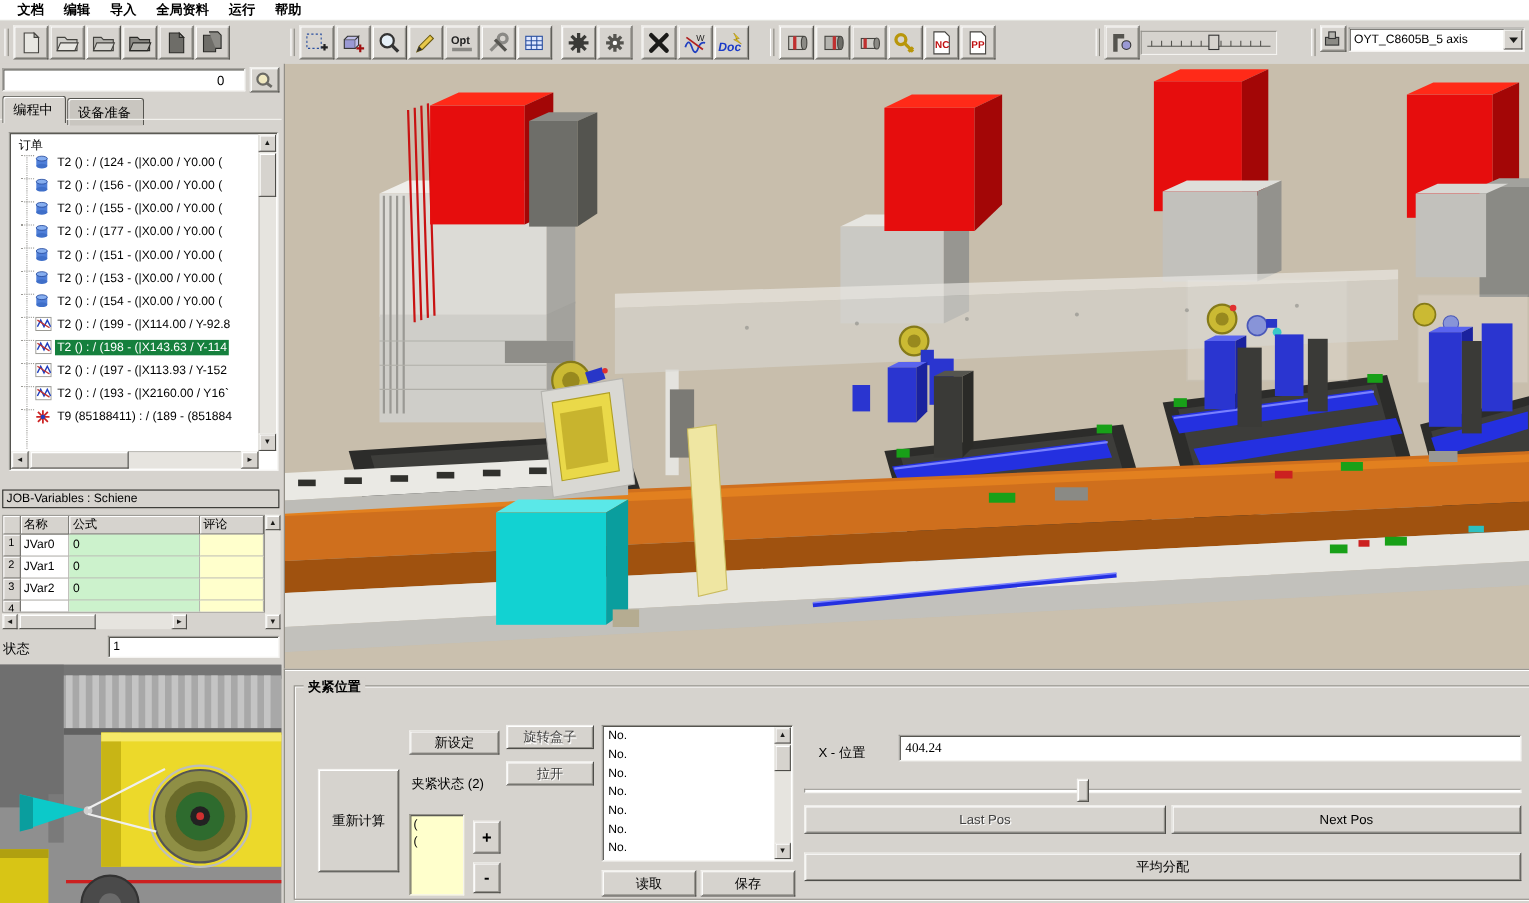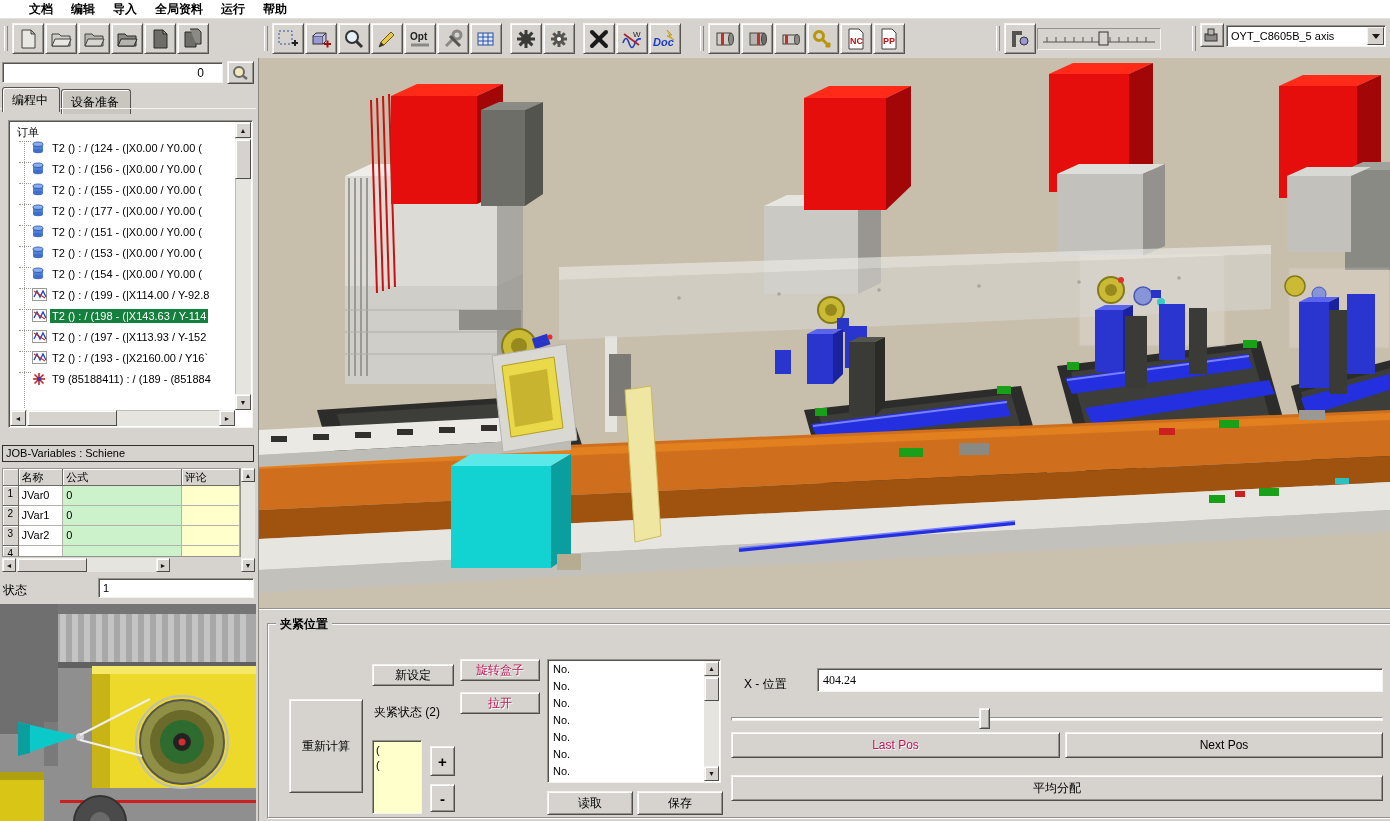--- a/index.html
+++ b/index.html
@@ -6,26 +6,26 @@
   html,body{width:1390px;height:821px;background:#d6d3ce}
   .app{position:relative;width:1390px;height:821px;background:#d6d3ce;
        font-family:"Liberation Sans",sans-serif;font-size:12px;color:#000;
        overflow:hidden;user-select:none}
 
   
   .btn{display:flex;align-items:center;justify-content:center;background:#d6d3ce;
        border:1px solid;border-color:#f4f3f0 #4e4d49 #4e4d49 #f4f3f0;
        box-shadow:inset 1px 1px 0 #fff, inset -1px -1px 0 #94928c;
        font-size:12px;color:#000;cursor:default;white-space:nowrap}
-  .btn.disabled{color:#be185d;text-shadow:1px 1px 0 #fff}
+  .btn.disabled{color:#404040;text-shadow:1px 1px 0 #fff}
   .abs{position:absolute}
 
   
   .menubar{position:absolute;left:0;top:0;width:100%;height:19px;background:#fff;
-           display:flex;align-items:center;padding-left:20px;border-bottom:1px solid #e2e1dc}
+           display:flex;align-items:center;padding-left:7px;border-bottom:1px solid #e2e1dc}
   .menu-item{padding:0 9px;font-weight:bold;font-size:12px;line-height:18px}
 
   
   .toolbar{position:absolute;left:0;top:19px;width:100%;height:39px;background:#d6d3ce}
   .tgroup{position:absolute;top:4px;display:flex;align-items:center;gap:1px}
   .grip{position:absolute;top:7px;width:4px;height:25px;
         border-left:1px solid #fff;border-right:1px solid #8a8880;margin-right:2px}
   .grip2{position:absolute;top:7px;width:4px;height:25px;
         border-left:1px solid #fff;border-right:1px solid #8a8880}
   .tbtn{width:32px;height:31px;display:flex;align-items:center;justify-content:center;

